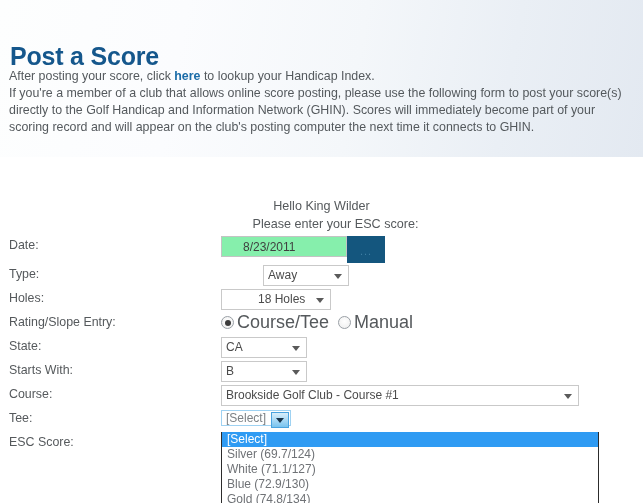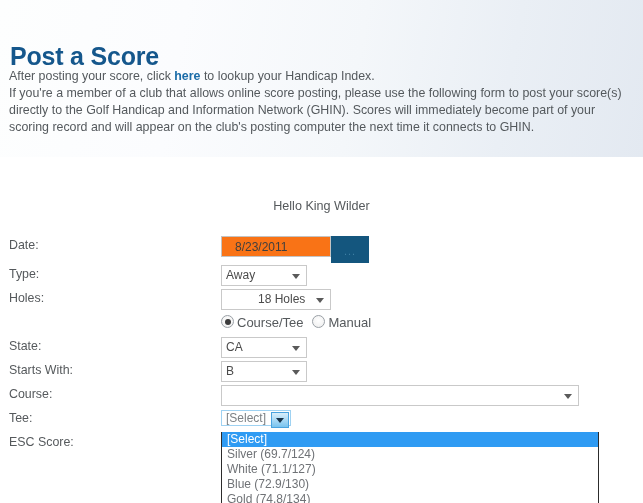--- a/index.html
+++ b/index.html
@@ -93,25 +93,25 @@
     position: absolute;
     left: 221px;
     top: 0;
   }
 
   
   .text-input {
     width: 82px;
     height: 17px;
     border: 1px solid #c3c3c3;
-    background: #f97316;
+    background: #86efac;
     font-family: "Liberation Sans", sans-serif;
     font-size: 12px;
     color: #3f3f3f;
-    padding: 1px 13px;
+    padding: 1px 21px;
     box-sizing: content-box;
     vertical-align: top;
     outline: none;
   }
   .datepicker-button {
     display: inline-block;
     width: 38px;
     height: 27px;
     background: #14567e;
     border: none;
@@ -146,28 +146,28 @@
   .sel .arrow {
     position: absolute;
     right: 6px;
     top: 50%;
     margin-top: -2px;
     width: 0; height: 0;
     border-left: 4.5px solid transparent;
     border-right: 4.5px solid transparent;
     border-top: 5px solid #5a5a5a;
   }
-  .sel-type   { width: 62px; }
+  .sel-type   { width: 62px; margin-left: 42px; }
   .sel-holes  { width: 54px; padding-left: 36px; }
   .sel-state  { width: 62px; }
   .sel-starts { width: 62px; }
   .sel-course { width: 334px; }
 
   
-  .radio-group { font-size: 13px; color: #55595c; line-height: 19px; }
+  .radio-group { font-size: 18px; color: #55595c; line-height: 19px; }
   .radio-opt { display: inline-block; margin-right: 9px; white-space: nowrap; cursor: pointer; }
   .radio-dot {
     display: inline-block;
     width: 11px; height: 11px;
     border-radius: 50%;
     border: 1px solid #9aa0a6;
     background: radial-gradient(circle at 50% 40%, #ffffff 0%, #f2f2f2 70%, #e2e2e2 100%);
     vertical-align: -1px;
     margin-right: 3px;
     position: relative;
@@ -251,20 +251,21 @@
 
   <div id="intro-block">
     <p id="intro-para-2"><span>After posting your score, click </span><a class="inline-link">here</a><span> to lookup your Handicap Index.</span></p>
     <p id="intro-para-1">If you're a member of a club that allows online score posting, please use the following form to post your score(s) directly to the Golf Handicap and Information Network (GHIN). Scores will immediately become part of your scoring record and will appear on the club's posting computer the next time it connects to GHIN.</p>
   </div>
 
 </div>
 
 <div id="greeting-block">
   <div id="greeting-line-1">Hello King Wilder</div>
+  <div id="greeting-line-2">Please enter your ESC score:</div>
 </div>
 
 <div id="form-area">
 
   <div class="form-row tall">
     <span class="row-label">Date:</span>
     <span class="row-field"><input class="text-input" type="text" value="8/23/2011" style=""><span class="datepicker-button">...</span></span>
   </div>
 
   <div class="form-row" style="margin-top:3px;padding-left:19px;">
@@ -275,41 +276,42 @@
   </div>
 
   <div class="form-row">
     <span class="row-label">Holes:</span>
     <span class="row-field">
       <span class="sel sel-holes"><span>18 Holes</span><span class="arrow"></span></span>
     </span>
   </div>
 
   <div class="form-row">
+    <span class="row-label">Rating/Slope Entry:</span>
     <span class="row-field radio-group"><span class="radio-opt"><span class="radio-dot checked"></span><span>Course/Tee</span></span><span class="radio-opt"><span class="radio-dot"></span><span>Manual</span></span></span>
   </div>
 
   <div class="form-row">
     <span class="row-label">State:</span>
     <span class="row-field">
       <span class="sel sel-state"><span>CA</span><span class="arrow"></span></span>
     </span>
   </div>
 
   <div class="form-row">
     <span class="row-label">Starts With:</span>
     <span class="row-field">
       <span class="sel sel-starts"><span>B</span><span class="arrow"></span></span>
     </span>
   </div>
 
   <div class="form-row">
     <span class="row-label">Course:</span>
     <span class="row-field">
-      <span class="sel sel-course"><span class="arrow"></span></span>
+      <span class="sel sel-course"><span>Brookside Golf Club - Course #1</span><span class="arrow"></span></span>
     </span>
   </div>
 
   <div class="form-row">
     <span class="row-label">Tee:</span>
     <span class="row-field" id="tee-field-wrap">
 
       <span class="combo-open"><span>[Select]</span><span class="combo-btn"></span></span>
 
       <div id="tee-options">

